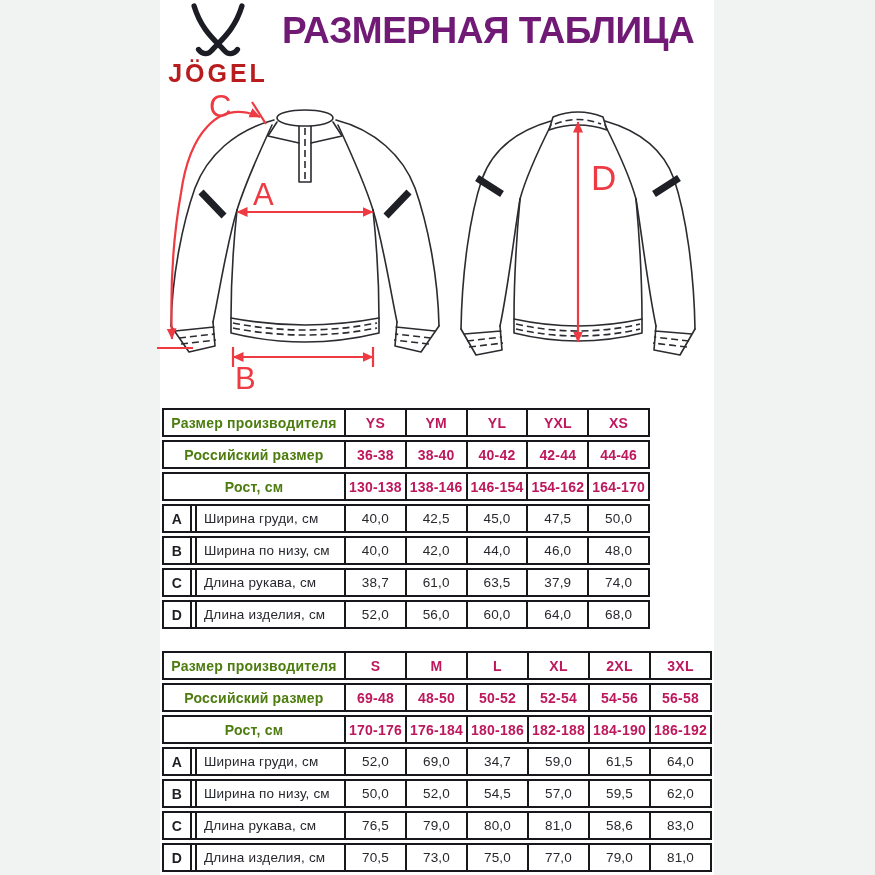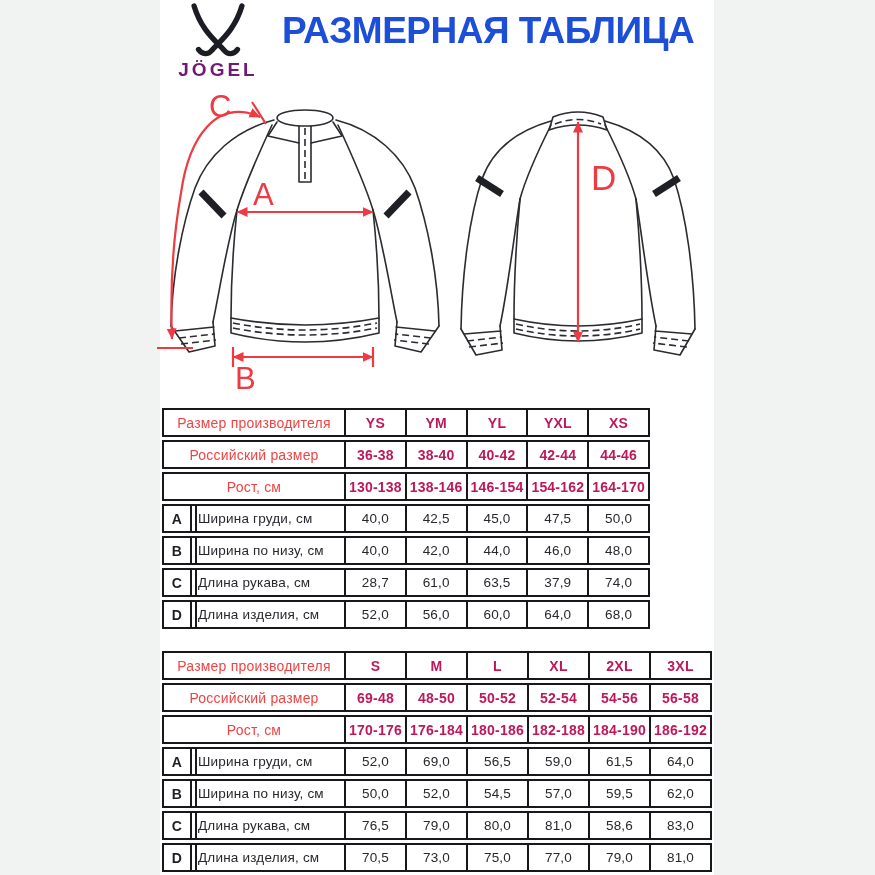--- a/index.html
+++ b/index.html
@@ -6,25 +6,25 @@
   .canvas {
     position:relative; width:875px; height:875px;
     background:#f1f2f2; overflow:hidden;
     font-family:"Liberation Sans", sans-serif;
     color:#27282d;
   }
   .panel { position:absolute; left:160px; top:0; width:554px; height:875px; background:#ffffff; }
 
   .logo { position:absolute; left:166px; top:2px; width:104px; text-align:center; }
   .logo-mark { display:block; margin:0 auto; }
-  .logo-word { margin-top:1px; font-size:19px; font-weight:700; letter-spacing:3px; color:#701a75; }
+  .logo-word { margin-top:1px; font-size:25px; font-weight:700; letter-spacing:3px; color:#b91c1c; }
 
   .title {
     position:absolute; left:282px; top:10px; margin:0;
-    font-size:37px; font-weight:700; letter-spacing:-0.5px; color:#1d4ed8;
+    font-size:37px; font-weight:700; letter-spacing:-0.5px; color:#701a75;
     white-space:nowrap;
   }
 
   .front-svg { position:absolute; left:165px; top:98px; overflow:visible; }
   .back-svg  { position:absolute; left:458px; top:103px; overflow:visible; }
 
   .garment { stroke:#2b2b30; stroke-width:1.6; fill:none; stroke-linecap:round; stroke-linejoin:round; }
   .garment-dash { stroke:#2b2b30; stroke-width:1.6; fill:none; stroke-dasharray:7 4; stroke-linecap:butt; }
   .accent-bar { stroke:#1f2025; stroke-width:7; fill:none; stroke-linecap:butt; }
   .red-line { stroke:#ee3a42; stroke-width:2.2; fill:none; stroke-linecap:butt; }
@@ -32,23 +32,23 @@
 
   .size-table { position:absolute; display:flex; flex-direction:column; row-gap:3px; }
   #table1 { left:162px; top:408px; width:488px; }
   #table2 { left:162px; top:651px; width:550px; }
 
   .t-row {
     display:flex; height:29px; box-sizing:border-box;
     border:2px solid #17181c; background:#ffffff;
   }
   .cell { display:flex; align-items:center; justify-content:center; box-sizing:border-box; font-size:13.5px; letter-spacing:0.2px; }
-  .cell-group  { width:180px; font-weight:400; font-size:14px; color:#ef4444; }
+  .cell-group  { width:180px; font-weight:700; font-size:14px; color:#4d7c0f; }
   .cell-letter { width:28px; font-weight:700; font-size:14px; color:#1e1f24; border-right:2px solid #17181c; }
-  .cell-label  { width:149px; margin-left:3px; border-left:2px solid #17181c; justify-content:flex-start; padding-left:1px; }
+  .cell-label  { width:149px; margin-left:3px; border-left:2px solid #17181c; justify-content:flex-start; padding-left:7px; }
   .cell-val    { flex:1; border-left:2px solid #17181c; }
   .cell-head   { font-weight:700; font-size:14px; color:#be185d; }
 </style>
 </head>
 <body>
 
 <div class="canvas">
   <div class="panel"></div>
 
   <div class="logo">
@@ -186,21 +186,21 @@
         <div class="cell cell-label">Ширина по низу, см</div>
         <div class="cell cell-val">40,0</div>
         <div class="cell cell-val">42,0</div>
         <div class="cell cell-val">44,0</div>
         <div class="cell cell-val">46,0</div>
         <div class="cell cell-val">48,0</div>
       </div>
       <div class="t-row">
         <div class="cell cell-letter">C</div>
         <div class="cell cell-label">Длина рукава, см</div>
-        <div class="cell cell-val">28,7</div>
+        <div class="cell cell-val">38,7</div>
         <div class="cell cell-val">61,0</div>
         <div class="cell cell-val">63,5</div>
         <div class="cell cell-val">37,9</div>
         <div class="cell cell-val">74,0</div>
       </div>
       <div class="t-row">
         <div class="cell cell-letter">D</div>
         <div class="cell cell-label">Длина изделия, см</div>
         <div class="cell cell-val">52,0</div>
         <div class="cell cell-val">56,0</div>
@@ -235,21 +235,21 @@
         <div class="cell cell-val cell-head">180-186</div>
         <div class="cell cell-val cell-head">182-188</div>
         <div class="cell cell-val cell-head">184-190</div>
         <div class="cell cell-val cell-head">186-192</div>
       </div>
       <div class="t-row">
         <div class="cell cell-letter">A</div>
         <div class="cell cell-label">Ширина груди, см</div>
         <div class="cell cell-val">52,0</div>
         <div class="cell cell-val">69,0</div>
-        <div class="cell cell-val">56,5</div>
+        <div class="cell cell-val">34,7</div>
         <div class="cell cell-val">59,0</div>
         <div class="cell cell-val">61,5</div>
         <div class="cell cell-val">64,0</div>
       </div>
       <div class="t-row">
         <div class="cell cell-letter">B</div>
         <div class="cell cell-label">Ширина по низу, см</div>
         <div class="cell cell-val">50,0</div>
         <div class="cell cell-val">52,0</div>
         <div class="cell cell-val">54,5</div>

